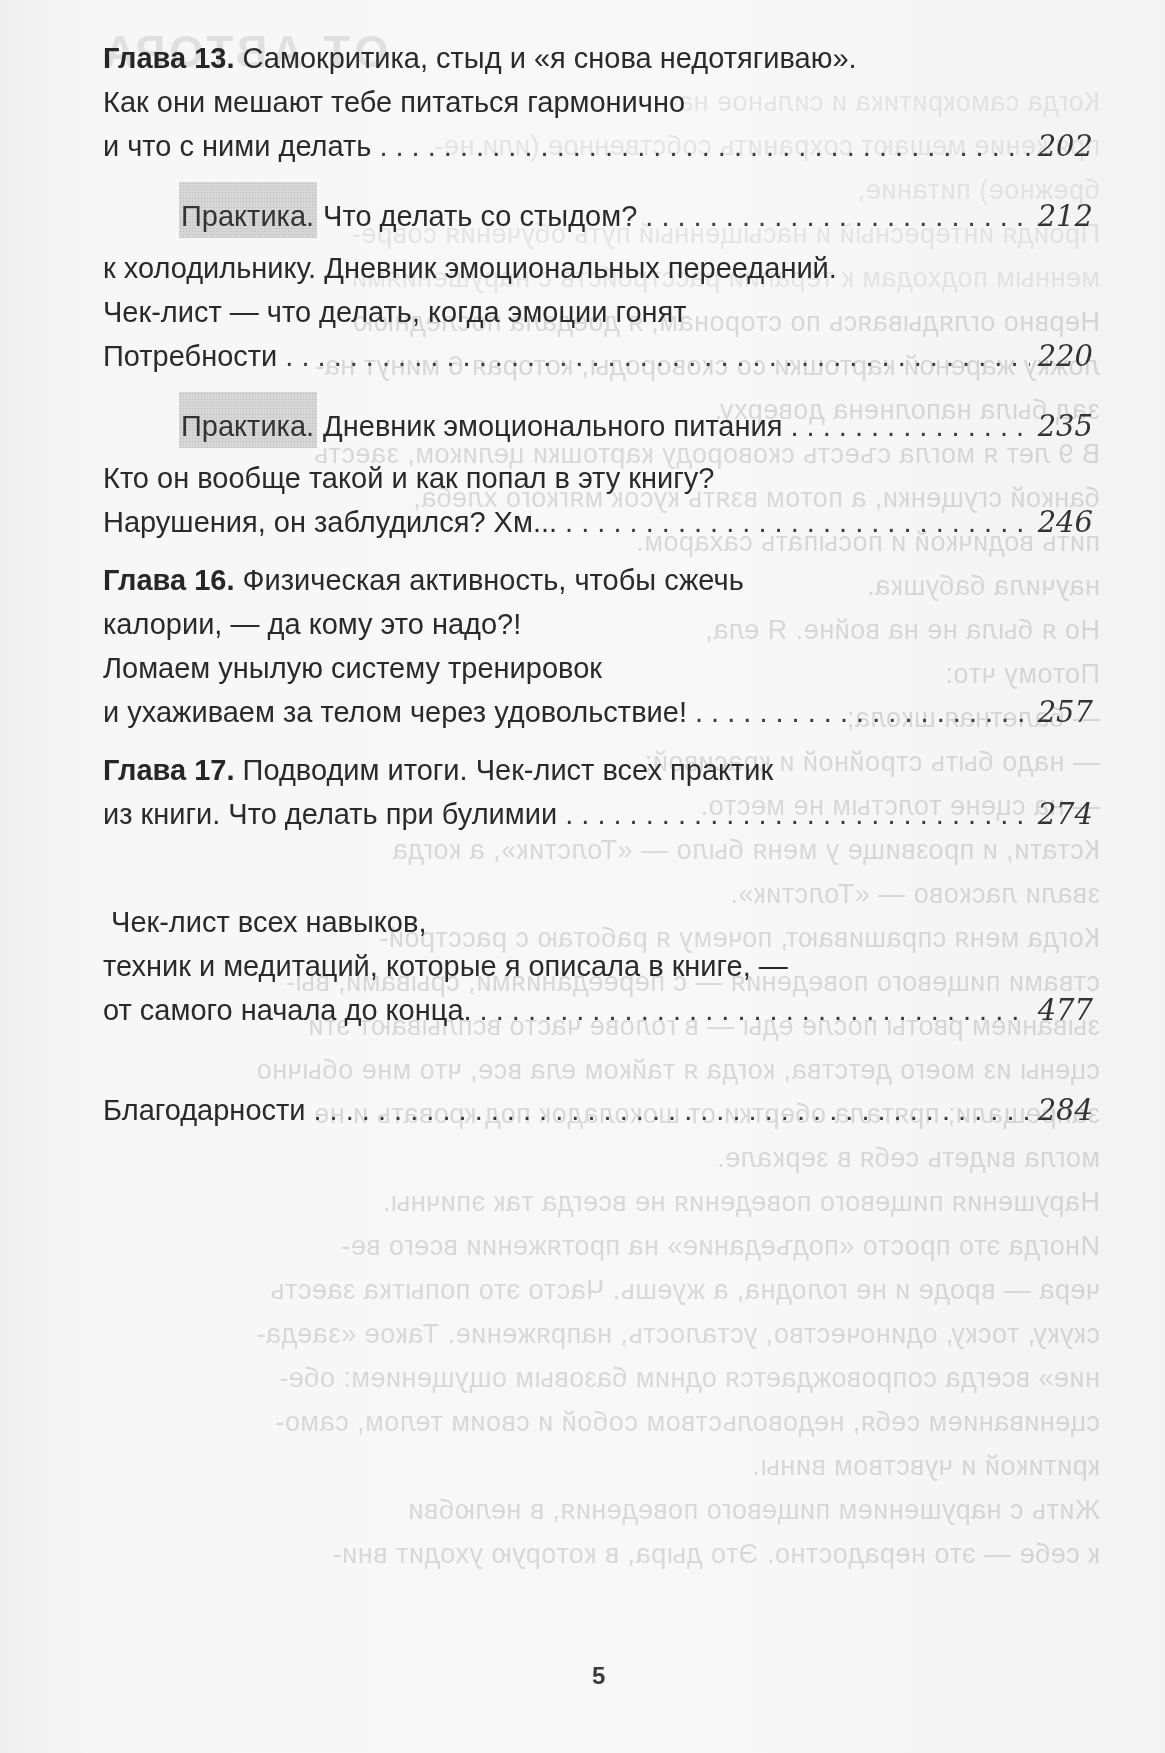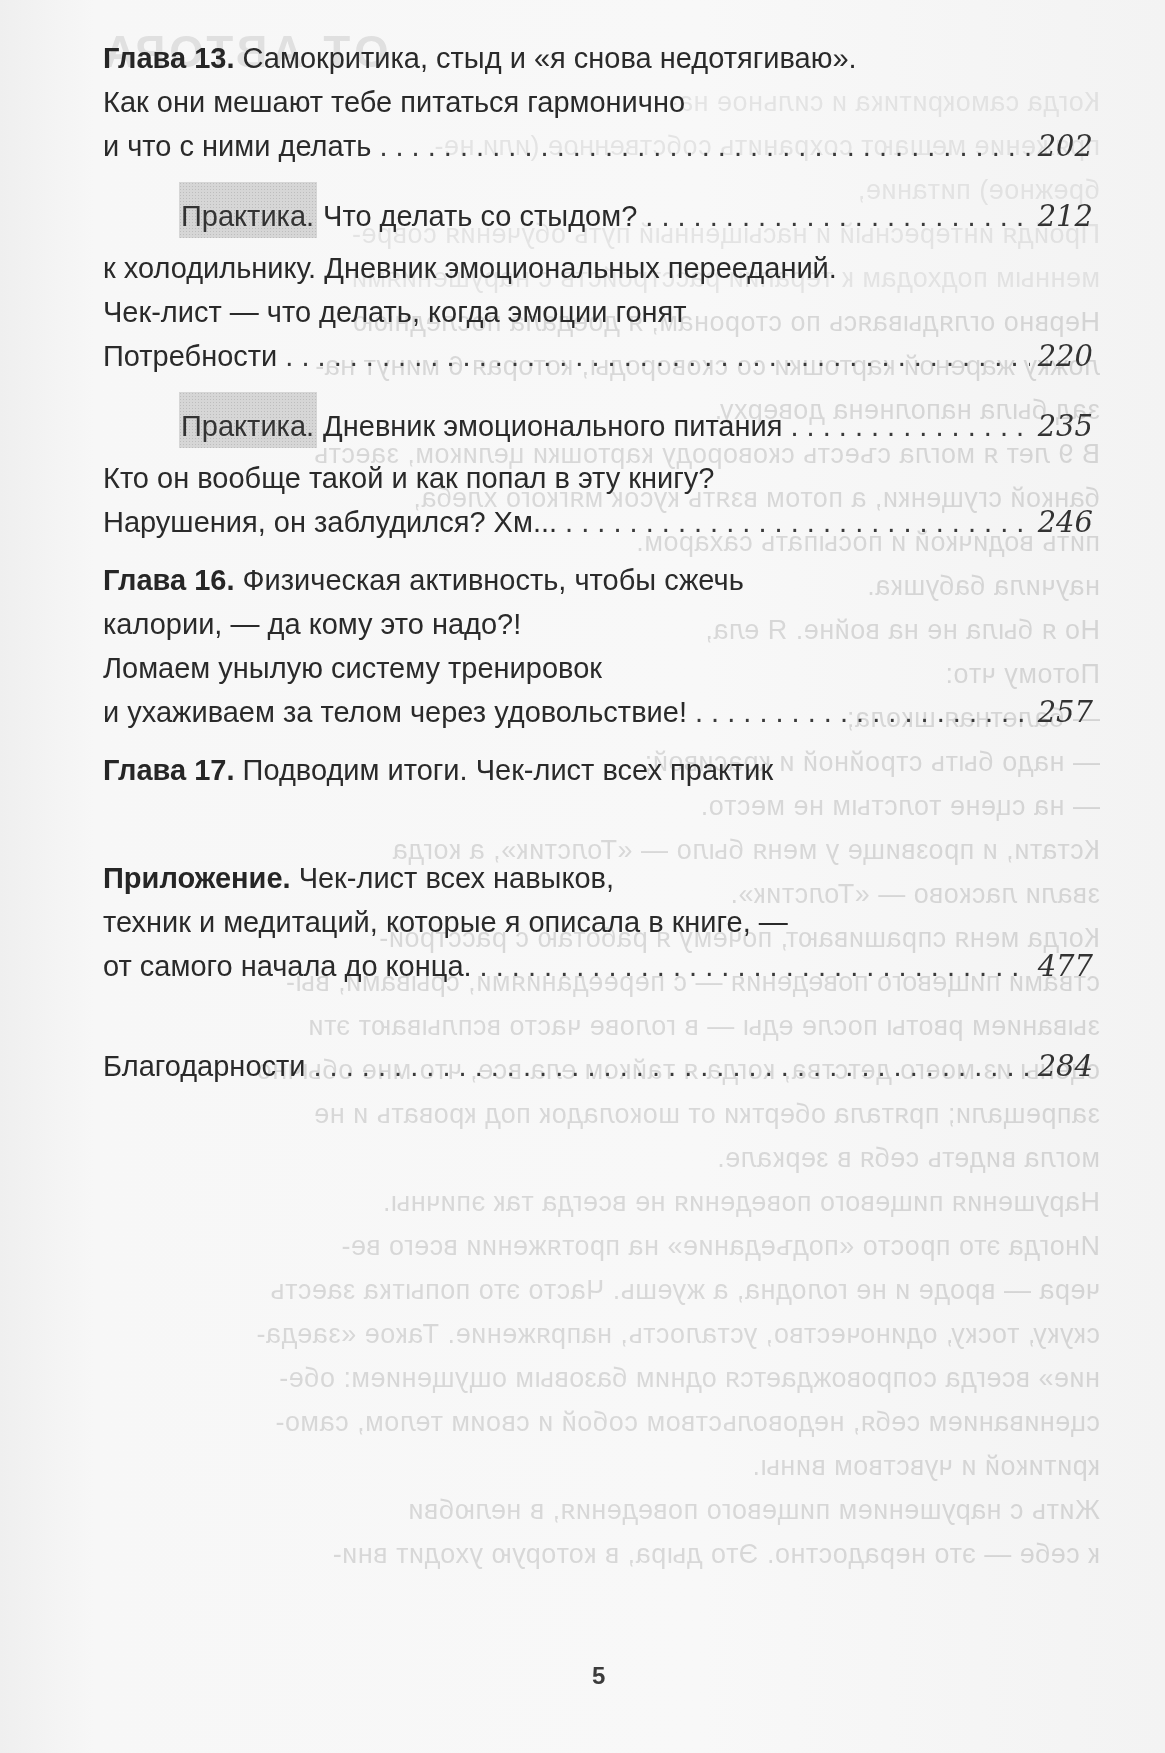--- a/index.html
+++ b/index.html
@@ -230,27 +230,32 @@
         <span class="pagenum">257</span>
       </div>
     </div>
 
     <div class="spacer-s"></div>
 
     <div class="entry chapter">
       <div class="line">
         <span class="chapter-label">Глава 17.</span>&nbsp;<span>Подводим итоги. Чек-лист всех практик</span>
       </div>
+      <div class="line">
+        <span>из книги. Что делать при булимии</span>
+        <span class="leader"></span>
+        <span class="pagenum">274</span>
+      </div>
     </div>
 
     <div class="spacer-l"></div>
 
     <div class="entry appendix">
       <div class="line">
-        <span class="chapter-label">Приложение.</span>&nbsp;<span>Чек-лист всех навыков,</span>
+        &nbsp;<span>Чек-лист всех навыков,</span>
       </div>
       <div class="line">
           <span>техник и медитаций, которые я описала в книге, —</span>
         </div>
       <div class="line">
         <span>от самого начала до конца.</span>
         <span class="leader"></span>
         <span class="pagenum">477</span>
       </div>
     </div>

